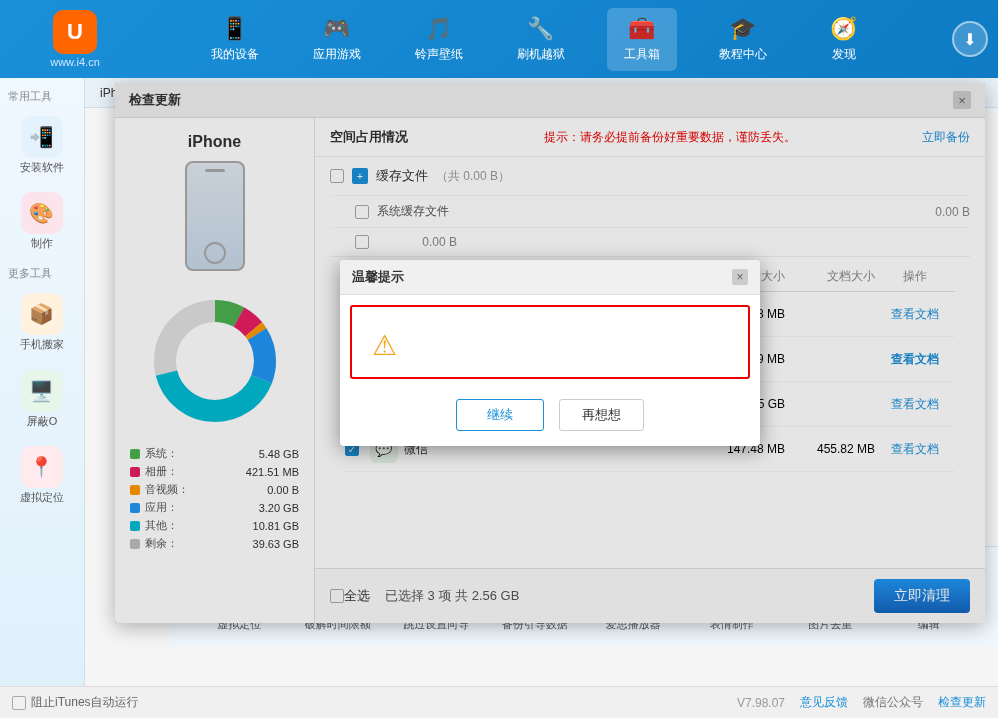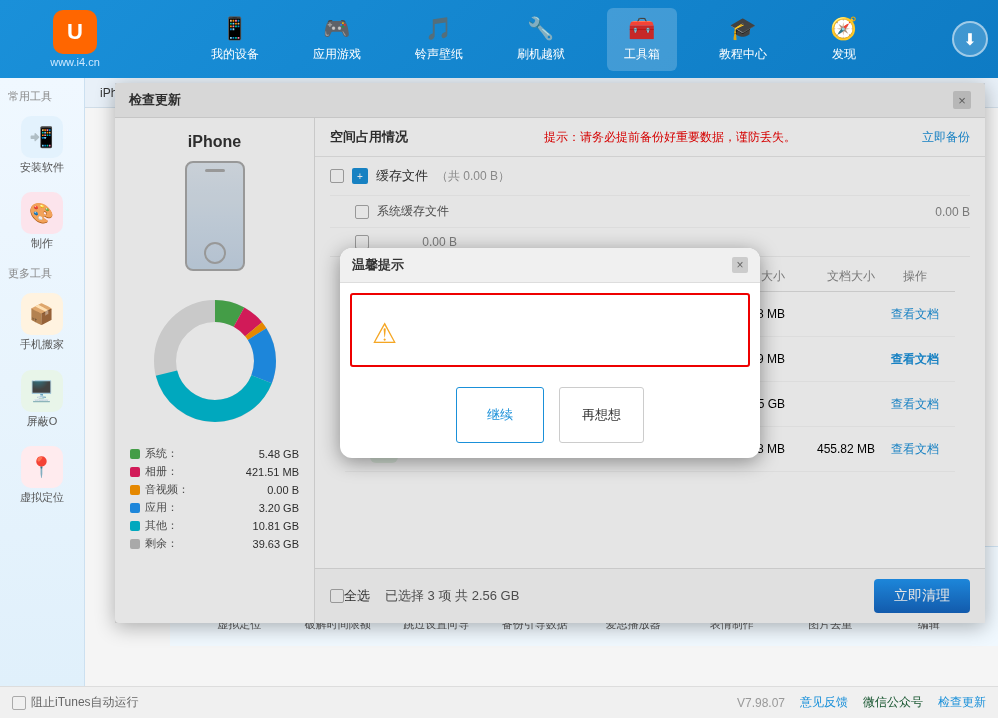--- a/index.html
+++ b/index.html
@@ -306,21 +306,21 @@
       position: absolute;
       top: 0; left: 0; right: 0; bottom: 0;
       background: rgba(0,0,0,0.1);
       z-index: 20;
       display: flex;
       align-items: center;
       justify-content: center;
     }
     .warning-dialog {
       background: white;
-      border-radius: 12px;
+      border-radius: 4px;
       box-shadow: 0 4px 20px rgba(0,0,0,0.4);
       width: 420px;
       overflow: hidden;
     }
     .warning-dialog-header {
       background: #f0f0f0;
       padding: 8px 12px;
       display: flex;
       align-items: center;
       justify-content: space-between;
@@ -352,21 +352,21 @@
       padding: 10px 20px 15px;
       display: flex;
       justify-content: center;
       gap: 15px;
     }
     .btn-continue {
       background: white;
       border: 1px solid #1a90d9;
       color: #1a90d9;
       border-radius: 3px;
-      padding: 18px 30px;
+      padding: 6px 30px;
       cursor: pointer;
       font-size: 13px;
     }
     .btn-reconsider {
       background: white;
       border: 1px solid #ccc;
       color: #333;
       border-radius: 3px;
       padding: 6px 22px;
       cursor: pointer;
@@ -727,16 +727,16 @@
 <div class="bottom-bar">
   <div class="bottom-left">
     <div class="itunes-check">
       <div class="file-checkbox"></div>
       <span>阻止iTunes自动运行</span>
     </div>
   </div>
   <div class="bottom-right">
     <span class="version-text">V7.98.07</span>
     <span class="feedback-link">意见反馈</span>
-    <span style="color:#14532d;">微信公众号</span>
+    <span style="color:#737373;">微信公众号</span>
     <span class="update-link">检查更新</span>
   </div>
 </div>
 
 </body></html>

